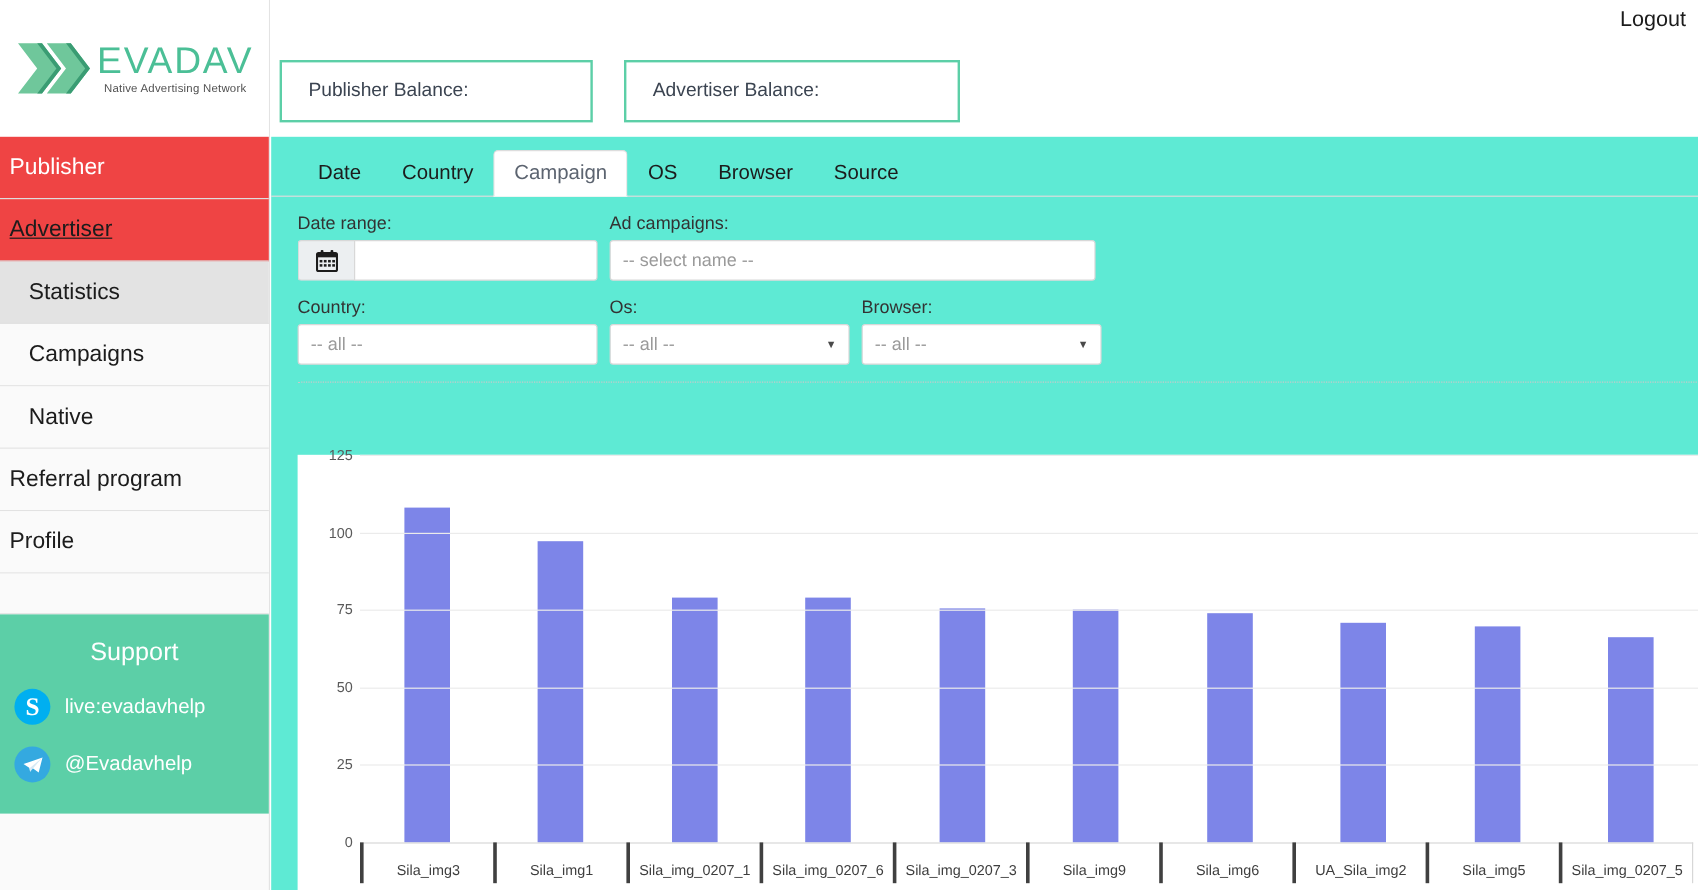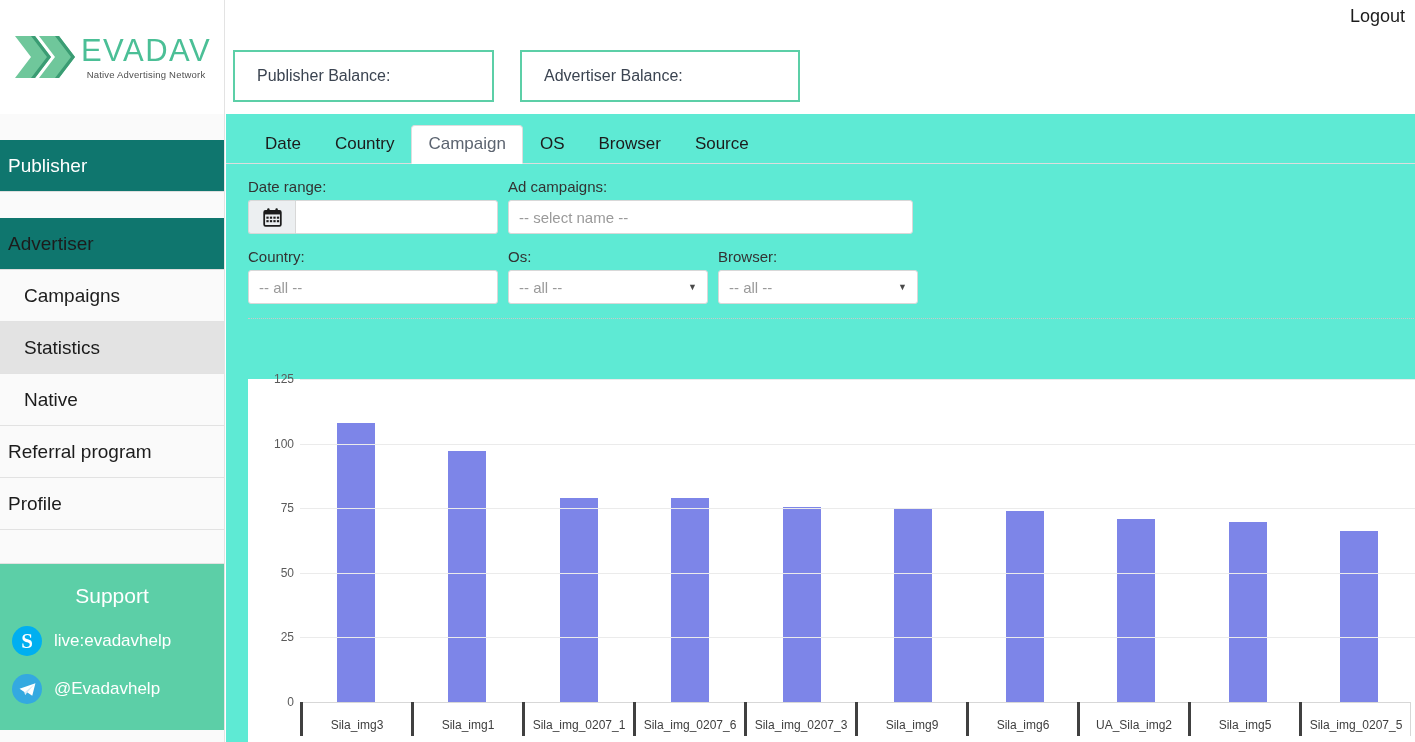--- a/index.html
+++ b/index.html
@@ -35,26 +35,25 @@
   }
   .logo-sub {
     font-size: 9.5px; color: #4f4f4f; margin-top: 3px; letter-spacing: .2px;
   }
 
   .nav-main {
     display: block; width: 100%;
     height: 52px; line-height: 52px;
     padding-left: 8px;
     font-size: 19px;
-    background: #0f766e;
+    background: #ef4444;
     border-bottom: 1px solid #dedede;
-    margin-top: 26px;
   }
   .nav-main.publisher { color: #ffffff; }
-  .nav-main.advertiser { color: #1c1c1c; }
+  .nav-main.advertiser { color: #1c1c1c; text-decoration: underline; }
 
   .nav-sub {
     display: block; width: 100%;
     height: 52px; line-height: 52px;
     padding-left: 24px;
     font-size: 19px; color: #1c1c1c;
     background: #fafafa;
     border-bottom: 1px solid #e2e2e2;
   }
   .nav-sub.active { background: #e3e3e3; }
@@ -265,22 +264,22 @@
         <span class="logo-text">
           <span class="logo-title">EVADAV</span>
           <span class="logo-sub">Native Advertising Network</span>
         </span>
       </div>
     </div>
 
     <a class="nav-main publisher">Publisher</a>
     <a class="nav-main advertiser">Advertiser</a>
 
+    <a class="nav-sub active">Statistics</a>
     <a class="nav-sub">Campaigns</a>
-    <a class="nav-sub active">Statistics</a>
     <a class="nav-sub">Native</a>
     <a class="nav-sub flush">Referral program</a>
     <a class="nav-sub flush">Profile</a>
     <div class="nav-filler"></div>
 
     <div class="support">
       <div class="support-title">Support</div>
 
       <div class="support-row">
         <span class="ico-circle skype">

